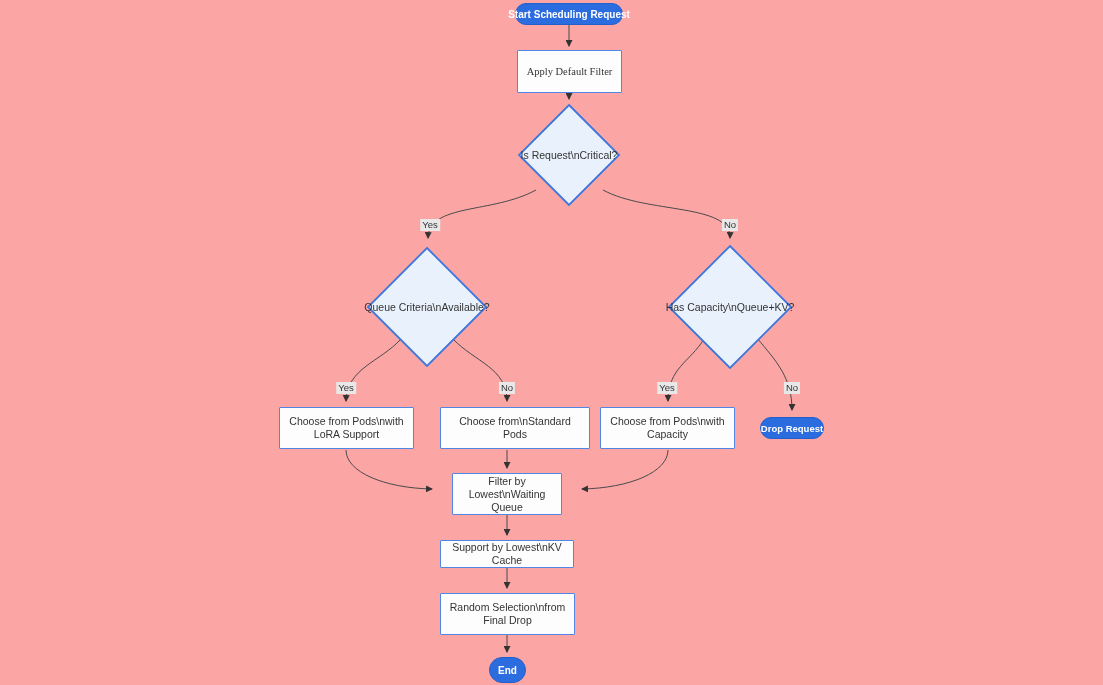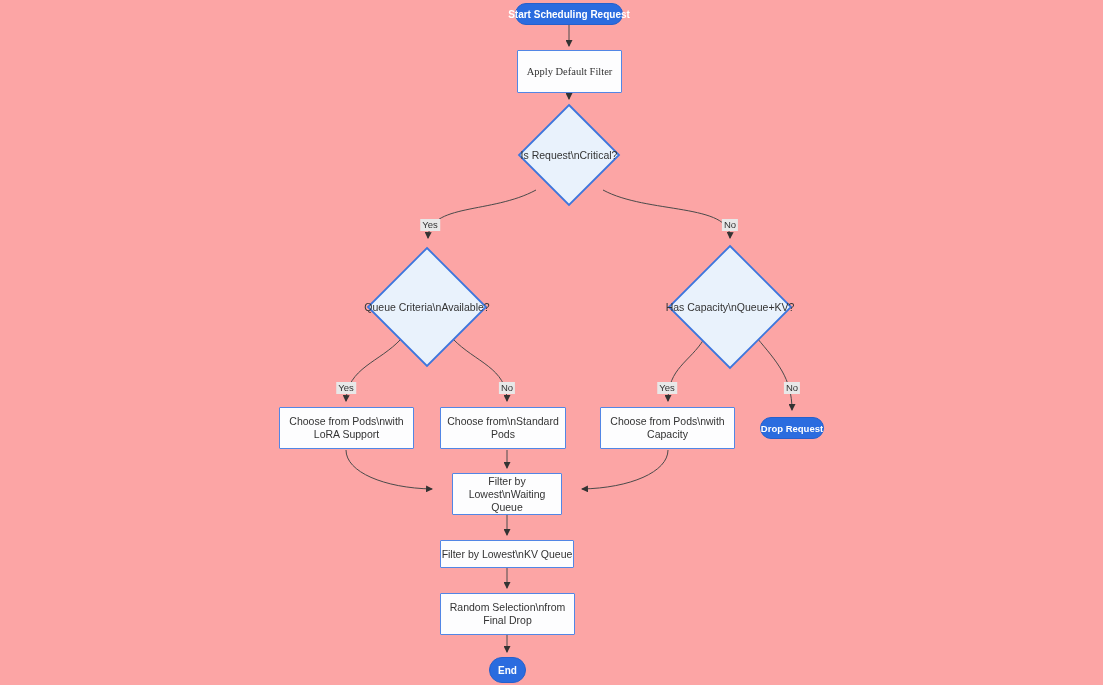--- a/index.html
+++ b/index.html
@@ -70,38 +70,38 @@
         <polygon points="63,2 124,63 63,124 2,63" fill="#e9f2fc" stroke="#3d76dd" stroke-width="1.8"></polygon>
       </svg>
     <span class="dlabel">Has Capacity\nQueue+KV?</span>
   </div>
 
   <div class="node rect" style="left:279px;top:407px;width:135px;height:42px;">
     <span class="l2">Choose from Pods\nwith</span>
     <span class="l2">LoRA Support</span>
   </div>
 
-  <div class="node rect" style="left:440px;top:407px;width:126px;height:42px;">
+  <div class="node rect" style="left:440px;top:407px;width:150px;height:42px;">
     <span class="l2">Choose from\nStandard</span>
     <span class="l2">Pods</span>
   </div>
 
   <div class="node rect" style="left:600px;top:407px;width:135px;height:42px;">
     <span class="l2">Choose from Pods\nwith</span>
     <span class="l2">Capacity</span>
   </div>
 
   <div class="node stadium" style="left:760px;top:417px;width:64px;height:22px;font-size:9.5px;">Drop Request</div>
 
   <div class="node rect" style="left:452px;top:473px;width:110px;height:42px;">
     <span class="l2">Filter by Lowest\nWaiting</span>
     <span class="l2">Queue</span>
   </div>
 
-  <div class="node rect" style="left:440px;top:540px;width:134px;height:28px;">Filter by Lowest\nKV Queue</div>
+  <div class="node rect" style="left:440px;top:540px;width:134px;height:28px;">Support by Lowest\nKV Cache</div>
 
   <div class="node rect" style="left:440px;top:593px;width:135px;height:42px;">
     <span class="l2">Random Selection\nfrom</span>
     <span class="l2">Final Drop</span>
   </div>
 
   <div class="node stadium" style="left:489px;top:657px;width:37px;height:26px;border-radius:13px;">End</div>
 
   <span class="edge-label" style="left:430px;top:225px;">Yes</span>
   <span class="edge-label" style="left:730px;top:225px;">No</span>

